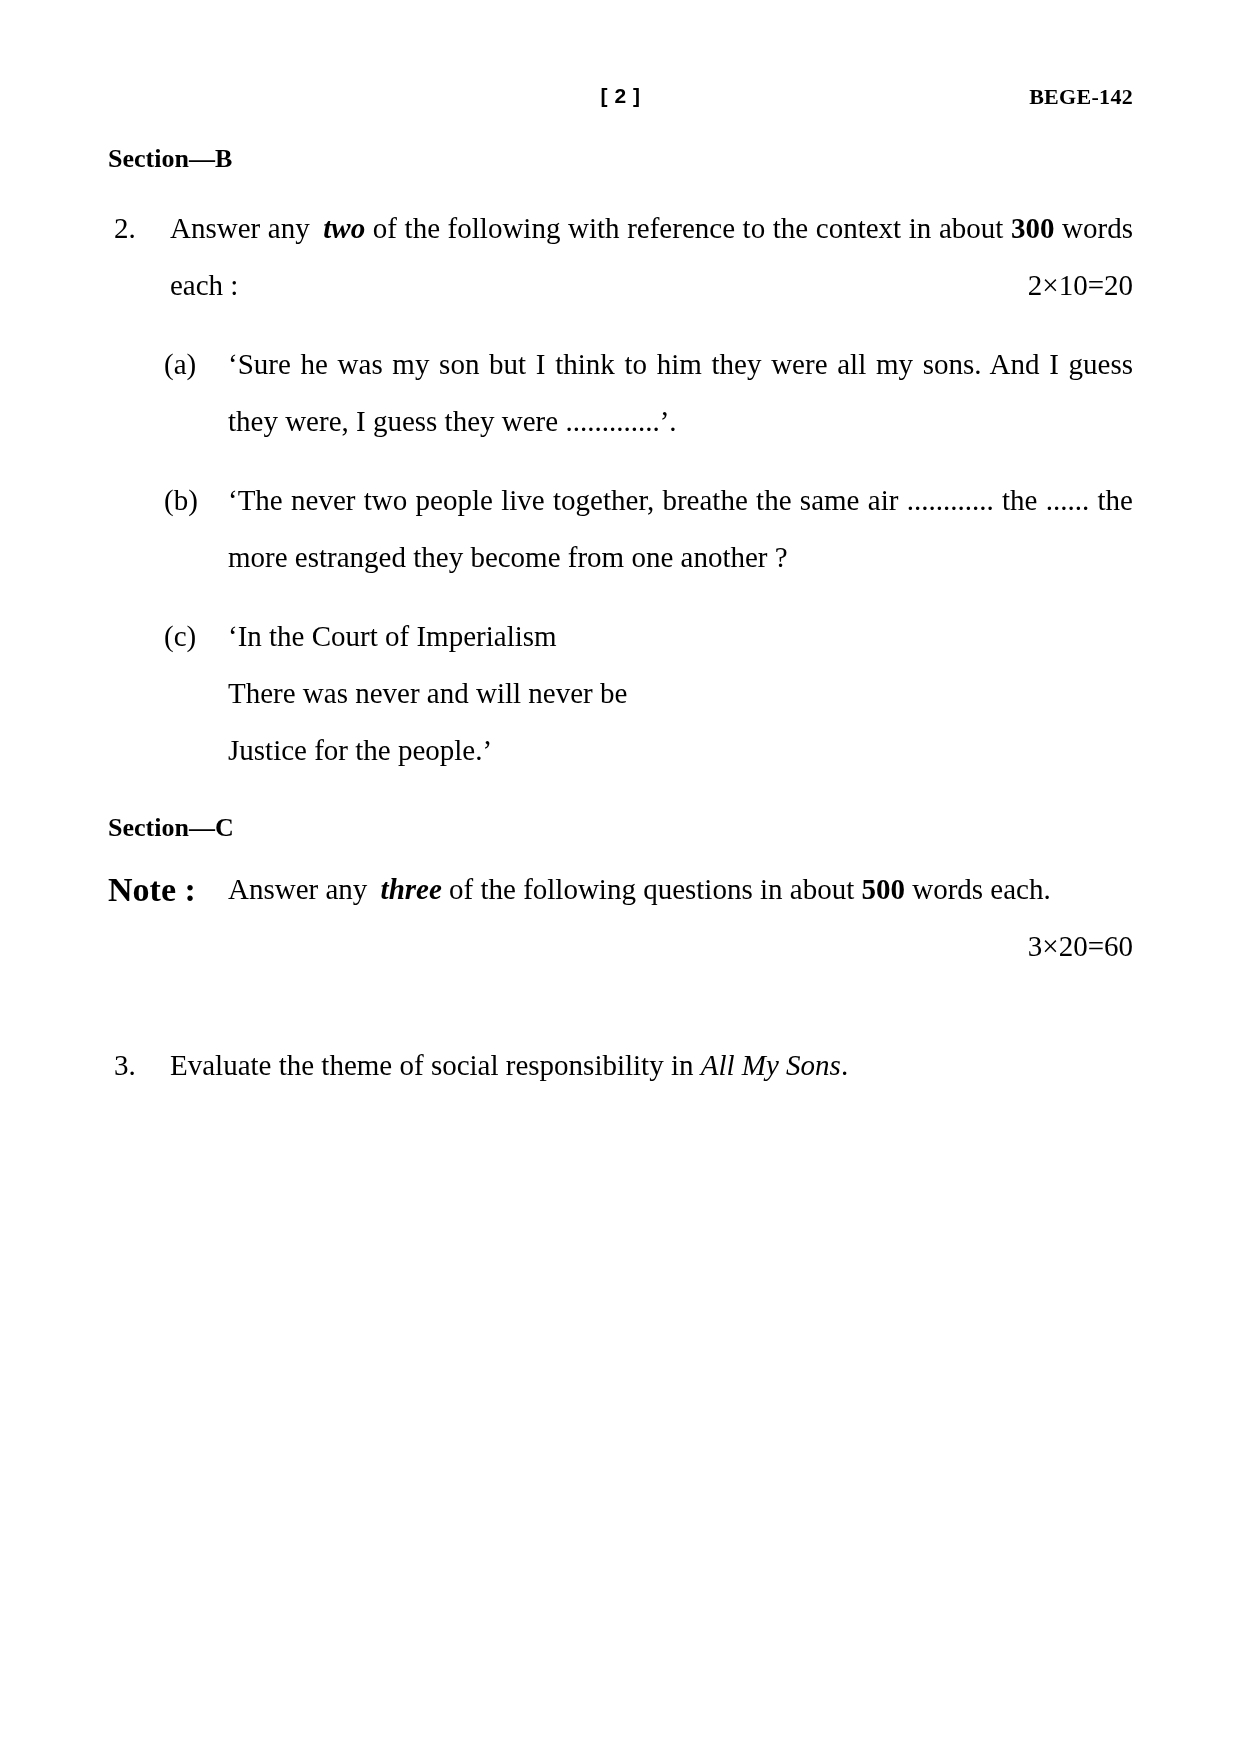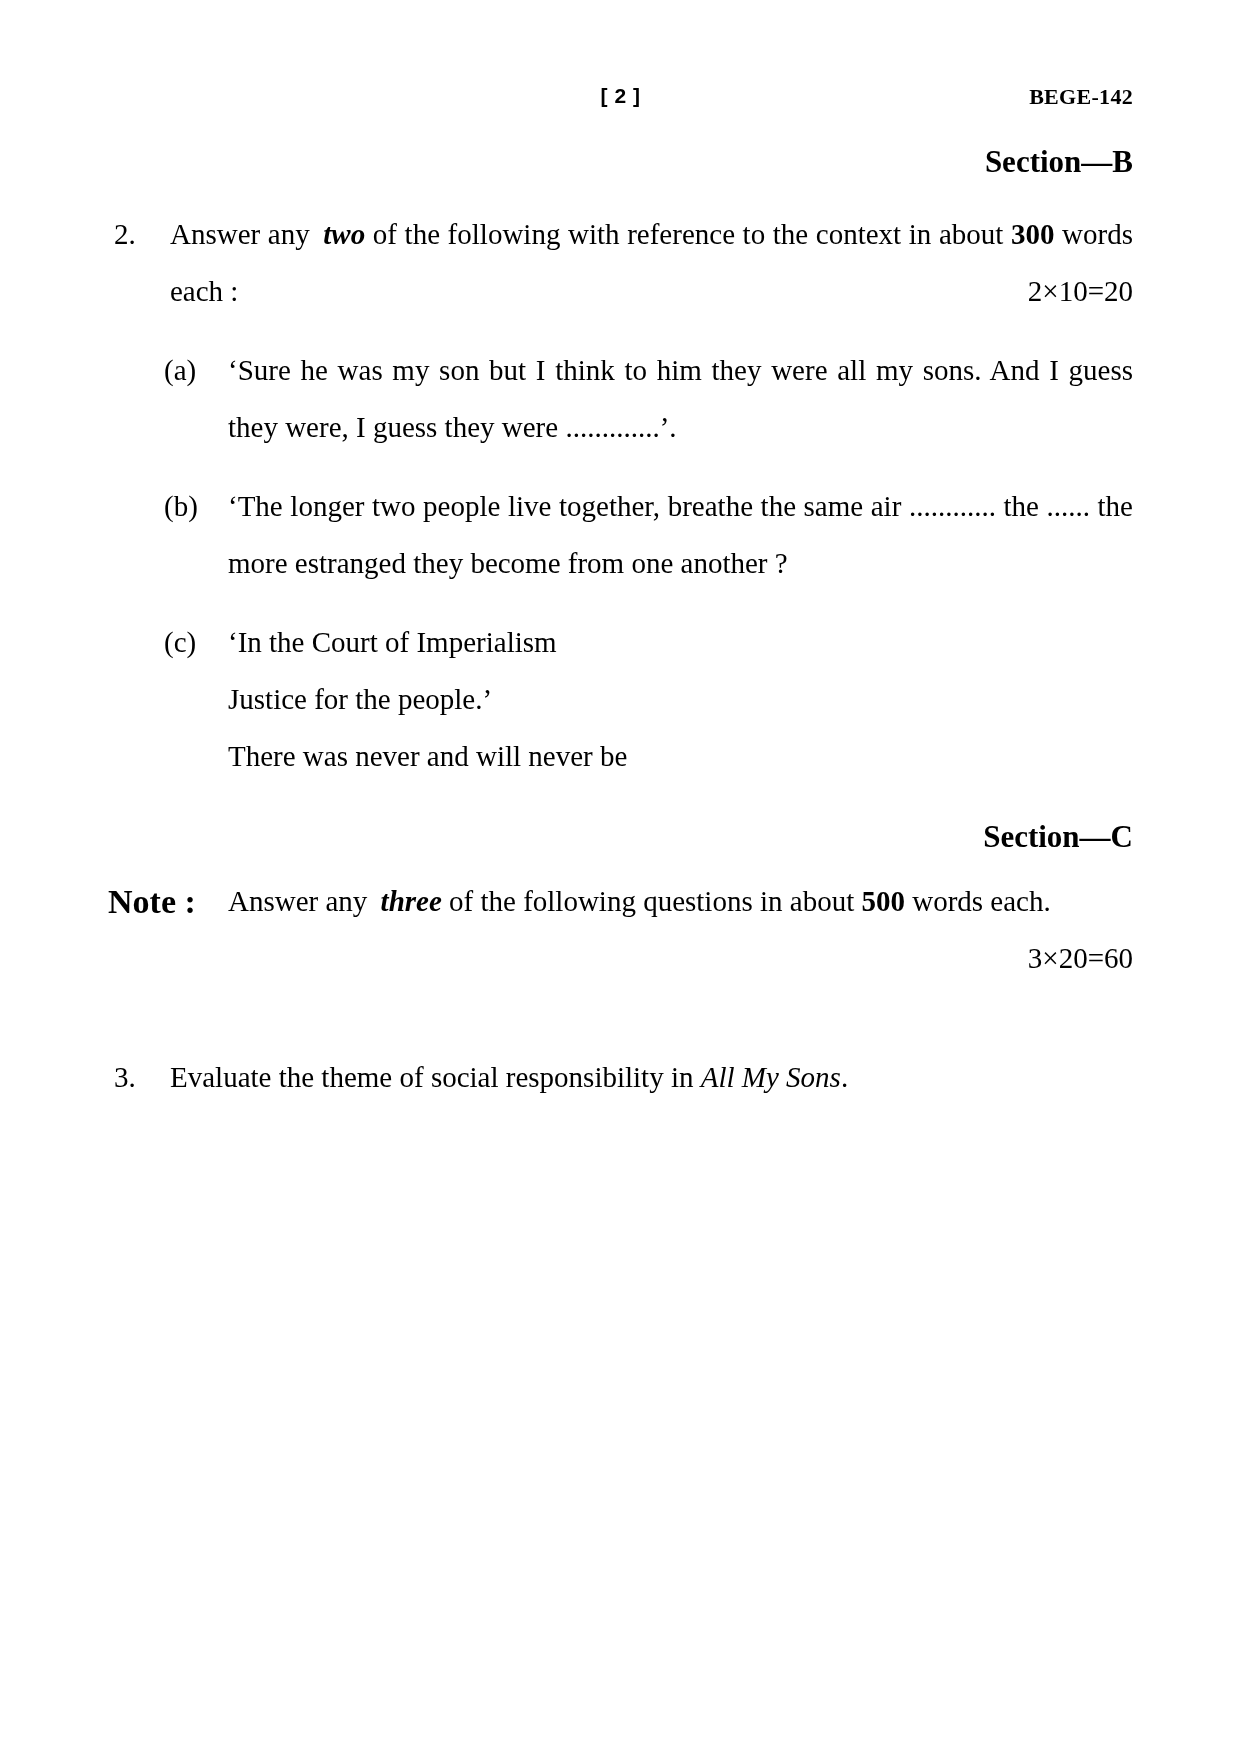--- a/index.html
+++ b/index.html
@@ -37,24 +37,24 @@
     position: absolute;
     right: 0;
     top: 6px;
     font-family: Liberation Serif, serif;
     font-weight: bold;
     font-size: 22px;
     letter-spacing: 0.3px;
   }
   
   .section-heading {
-    text-align: right;
+    text-align: left;
     font-family: "Liberation Serif", serif;
     font-weight: bold;
-    font-size: 31px;
+    font-size: 26px;
     margin-top: 22px;
     margin-bottom: 6px;
   }
   .section-heading.second {
     margin-top: 34px;
     margin-bottom: 18px;
   }
   
   .q-block {
     display: flex;
@@ -177,29 +177,29 @@
 
   <div class="sub-list">
 
     <div class="sub-item">
       <div class="sub-label">(a)</div>
       <div class="sub-text">‘Sure he was my son but I think to him they were all my sons. And I guess they were, I guess they were .............’.</div>
     </div>
 
     <div class="sub-item">
       <div class="sub-label">(b)</div>
-      <div class="sub-text">‘The longer two people live together, breathe the same air ............ the ...... the more estranged they become from one another ?</div>
+      <div class="sub-text">‘The never two people live together, breathe the same air ............ the ...... the more estranged they become from one another ?</div>
     </div>
 
     <div class="sub-item">
       <div class="sub-label">(c)</div>
       <div class="sub-text">
         <span class="line">‘In the Court of Imperialism</span>
+        <span class="line">There was never and will never be</span>
         <span class="line">Justice for the people.’</span>
-        <span class="line">There was never and will never be</span>
       </div>
     </div>
 
   </div>
 
   <div class="section-heading second">Section—C</div>
 
   <div class="note-block">
     <div class="note-label">Note :</div>
     <div class="note-body">

